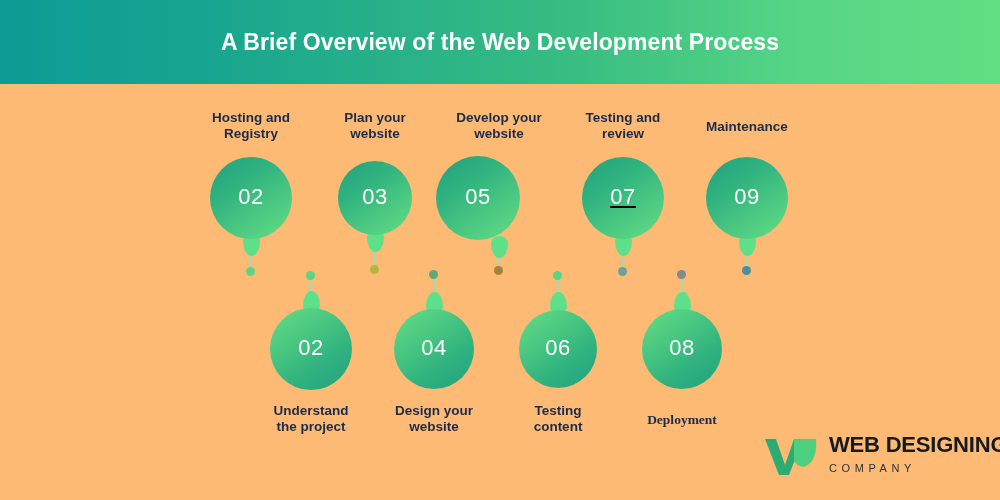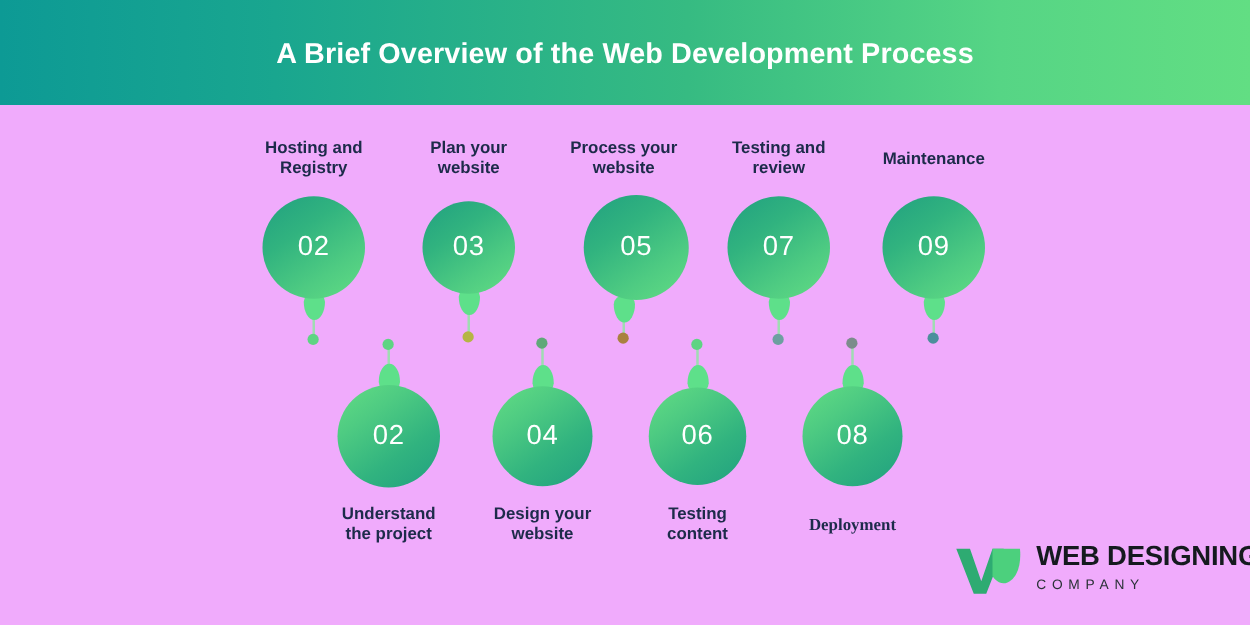--- a/index.html
+++ b/index.html
@@ -9,21 +9,21 @@
   }
   body {
     font-family: "Liberation Sans", sans-serif;
     -webkit-font-smoothing: antialiased;
   }
 
   #infographic {
     position: relative;
     width: 1000px;
     height: 500px;
-    background: #f0abfc;
+    background: #fdba74;
     overflow: hidden;
   }
 
   
   .header-banner {
     position: absolute;
     left: 0;
     top: 0;
     width: 1000px;
     height: 84px;
@@ -184,37 +184,37 @@
       <div class="end-dot" style="left: 429px; top: 186px; background: rgb(96, 168, 121);"></div>
       <div class="tail-knob up" style="left: 426px; top: 208px; background: rgb(94, 224, 138);"></div>
       <div class="bubble bottom" style="left: 394px; top: 225px; width: 80px; height: 80px;">
         <span class="bubble-num">04</span>
       </div>
       <div class="caption" style="left: 354px; top: 319px; width: 160px; color: rgb(29, 43, 74);">Design your
 website</div>
       <div class="tail-line" style="left: 498px; top: 170px; height: 16px; background: rgb(159, 220, 178);"></div>
       <div class="end-dot" style="left: 494px; top: 182px; background: rgb(169, 129, 63);"></div>
       <div class="tail-knob" style="left: 491px; top: 152px; background: rgb(94, 224, 138);"></div>
-      <div class="bubble top" style="left: 467px; top: 72px; width: 84px; height: 84px;">
+      <div class="bubble top" style="left: 436px; top: 72px; width: 84px; height: 84px;">
         <span class="bubble-num">05</span>
       </div>
-      <div class="caption" style="left: 419px; top: 26px; width: 160px; color: rgb(29, 43, 74);">Process your
+      <div class="caption" style="left: 419px; top: 26px; width: 160px; color: rgb(29, 43, 74);">Develop your
 website</div>
       <div class="tail-line" style="left: 557px; top: 194px; height: 18px; background: rgb(159, 220, 178);"></div>
       <div class="end-dot" style="left: 553px; top: 187px; background: rgb(94, 212, 131);"></div>
       <div class="tail-knob up" style="left: 550px; top: 208px; background: rgb(94, 224, 138);"></div>
       <div class="bubble bottom" style="left: 519px; top: 226px; width: 78px; height: 78px;">
         <span class="bubble-num">06</span>
       </div>
       <div class="caption" style="left: 478px; top: 319px; width: 160px; color: rgb(29, 43, 74);">Testing
 content</div>
       <div class="tail-line" style="left: 622px; top: 168px; height: 18px; background: rgb(159, 220, 178);"></div>
       <div class="end-dot" style="left: 618px; top: 183px; background: rgb(109, 159, 160);"></div>
       <div class="tail-knob" style="left: 615px; top: 150px; background: rgb(94, 224, 138);"></div>
-      <div class="bubble top" style="left: 582px; top: 73px; width: 82px; height: 82px;">
+      <div class="bubble top" style="left: 582px; top: 73px; width: 82px; height: 82px; text-decoration: underline;">
         <span class="bubble-num">07</span>
       </div>
       <div class="caption" style="left: 543px; top: 26px; width: 160px; color: rgb(29, 43, 74); text-align: center;">Testing and
 review</div>
       <div class="tail-line" style="left: 681px; top: 194px; height: 18px; background: rgb(159, 220, 178);"></div>
       <div class="end-dot" style="left: 677px; top: 186px; background: rgb(124, 140, 140);"></div>
       <div class="tail-knob up" style="left: 674px; top: 208px; background: rgb(94, 224, 138);"></div>
       <div class="bubble bottom" style="left: 642px; top: 225px; width: 80px; height: 80px;">
         <span class="bubble-num">08</span>
       </div>

